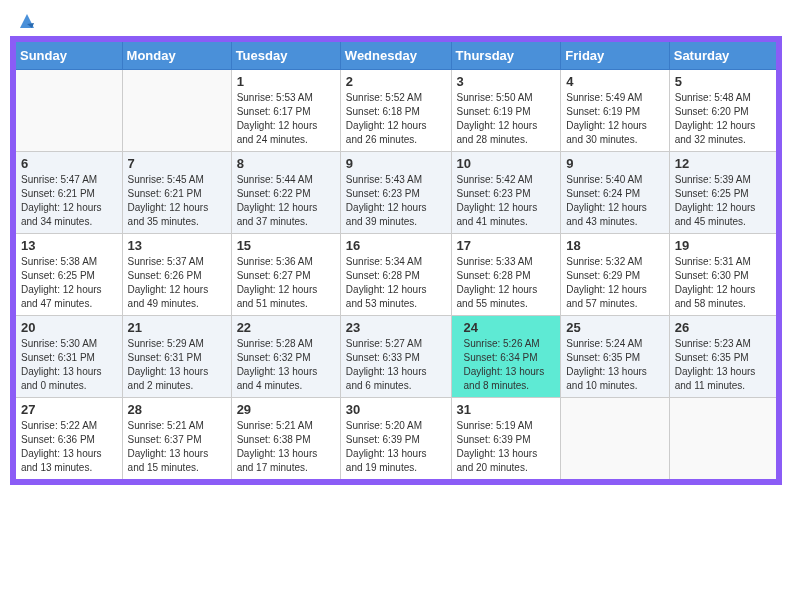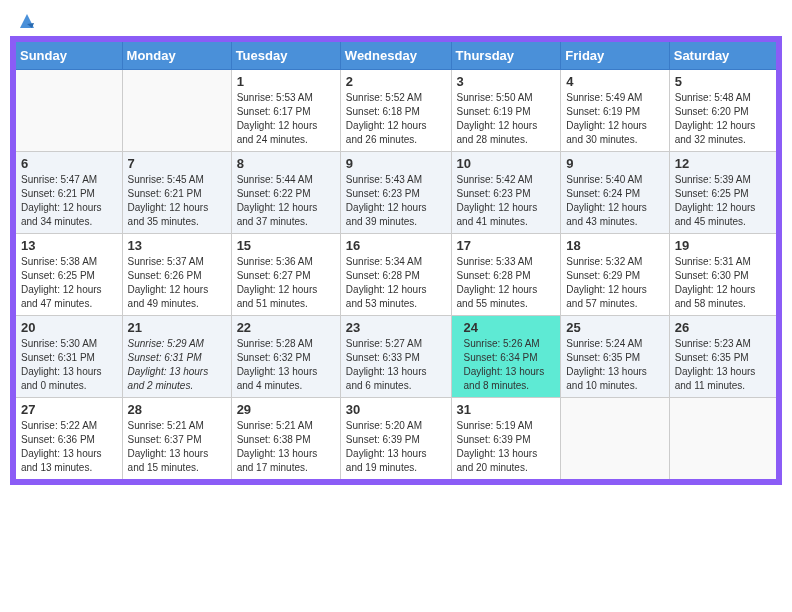--- a/index.html
+++ b/index.html
@@ -186,21 +186,21 @@
 Sunset: 6:29 PM
 Daylight: 12 hours and 57 minutes.</span></td>
         <td style="background: rgb(255, 255, 255); margin-top: 30px;"><span class="day-num">19</span><span class="day-info" style="white-space: pre-line;">Sunrise: 5:31 AM
 Sunset: 6:30 PM
 Daylight: 12 hours and 58 minutes.</span></td>
       </tr>
       <tr>
         <td style="background: rgb(240, 244, 249);"><span class="day-num">20</span><span class="day-info" style="white-space: pre-line;">Sunrise: 5:30 AM
 Sunset: 6:31 PM
 Daylight: 13 hours and 0 minutes.</span></td>
-        <td style="background: rgb(240, 244, 249);"><span class="day-num">21</span><span class="day-info" style="white-space: pre-line; font-style: italic;">Sunrise: 5:29 AM
+        <td style="background: rgb(240, 244, 249);"><span class="day-num">21</span><span class="day-info" style="white-space: pre-line;">Sunrise: 5:29 AM
 Sunset: 6:31 PM
 Daylight: 13 hours and 2 minutes.</span></td>
         <td style="background: rgb(240, 244, 249);"><span class="day-num">22</span><span class="day-info" style="white-space: pre-line;">Sunrise: 5:28 AM
 Sunset: 6:32 PM
 Daylight: 13 hours and 4 minutes.</span></td>
         <td style="background: rgb(240, 244, 249);"><span class="day-num">23</span><span class="day-info" style="white-space: pre-line;">Sunrise: 5:27 AM
 Sunset: 6:33 PM
 Daylight: 13 hours and 6 minutes.</span></td>
         <td style="background: #5eead4; padding-left: 12px;"><span class="day-num">24</span><span class="day-info" style="white-space: pre-line;">Sunrise: 5:26 AM
 Sunset: 6:34 PM

